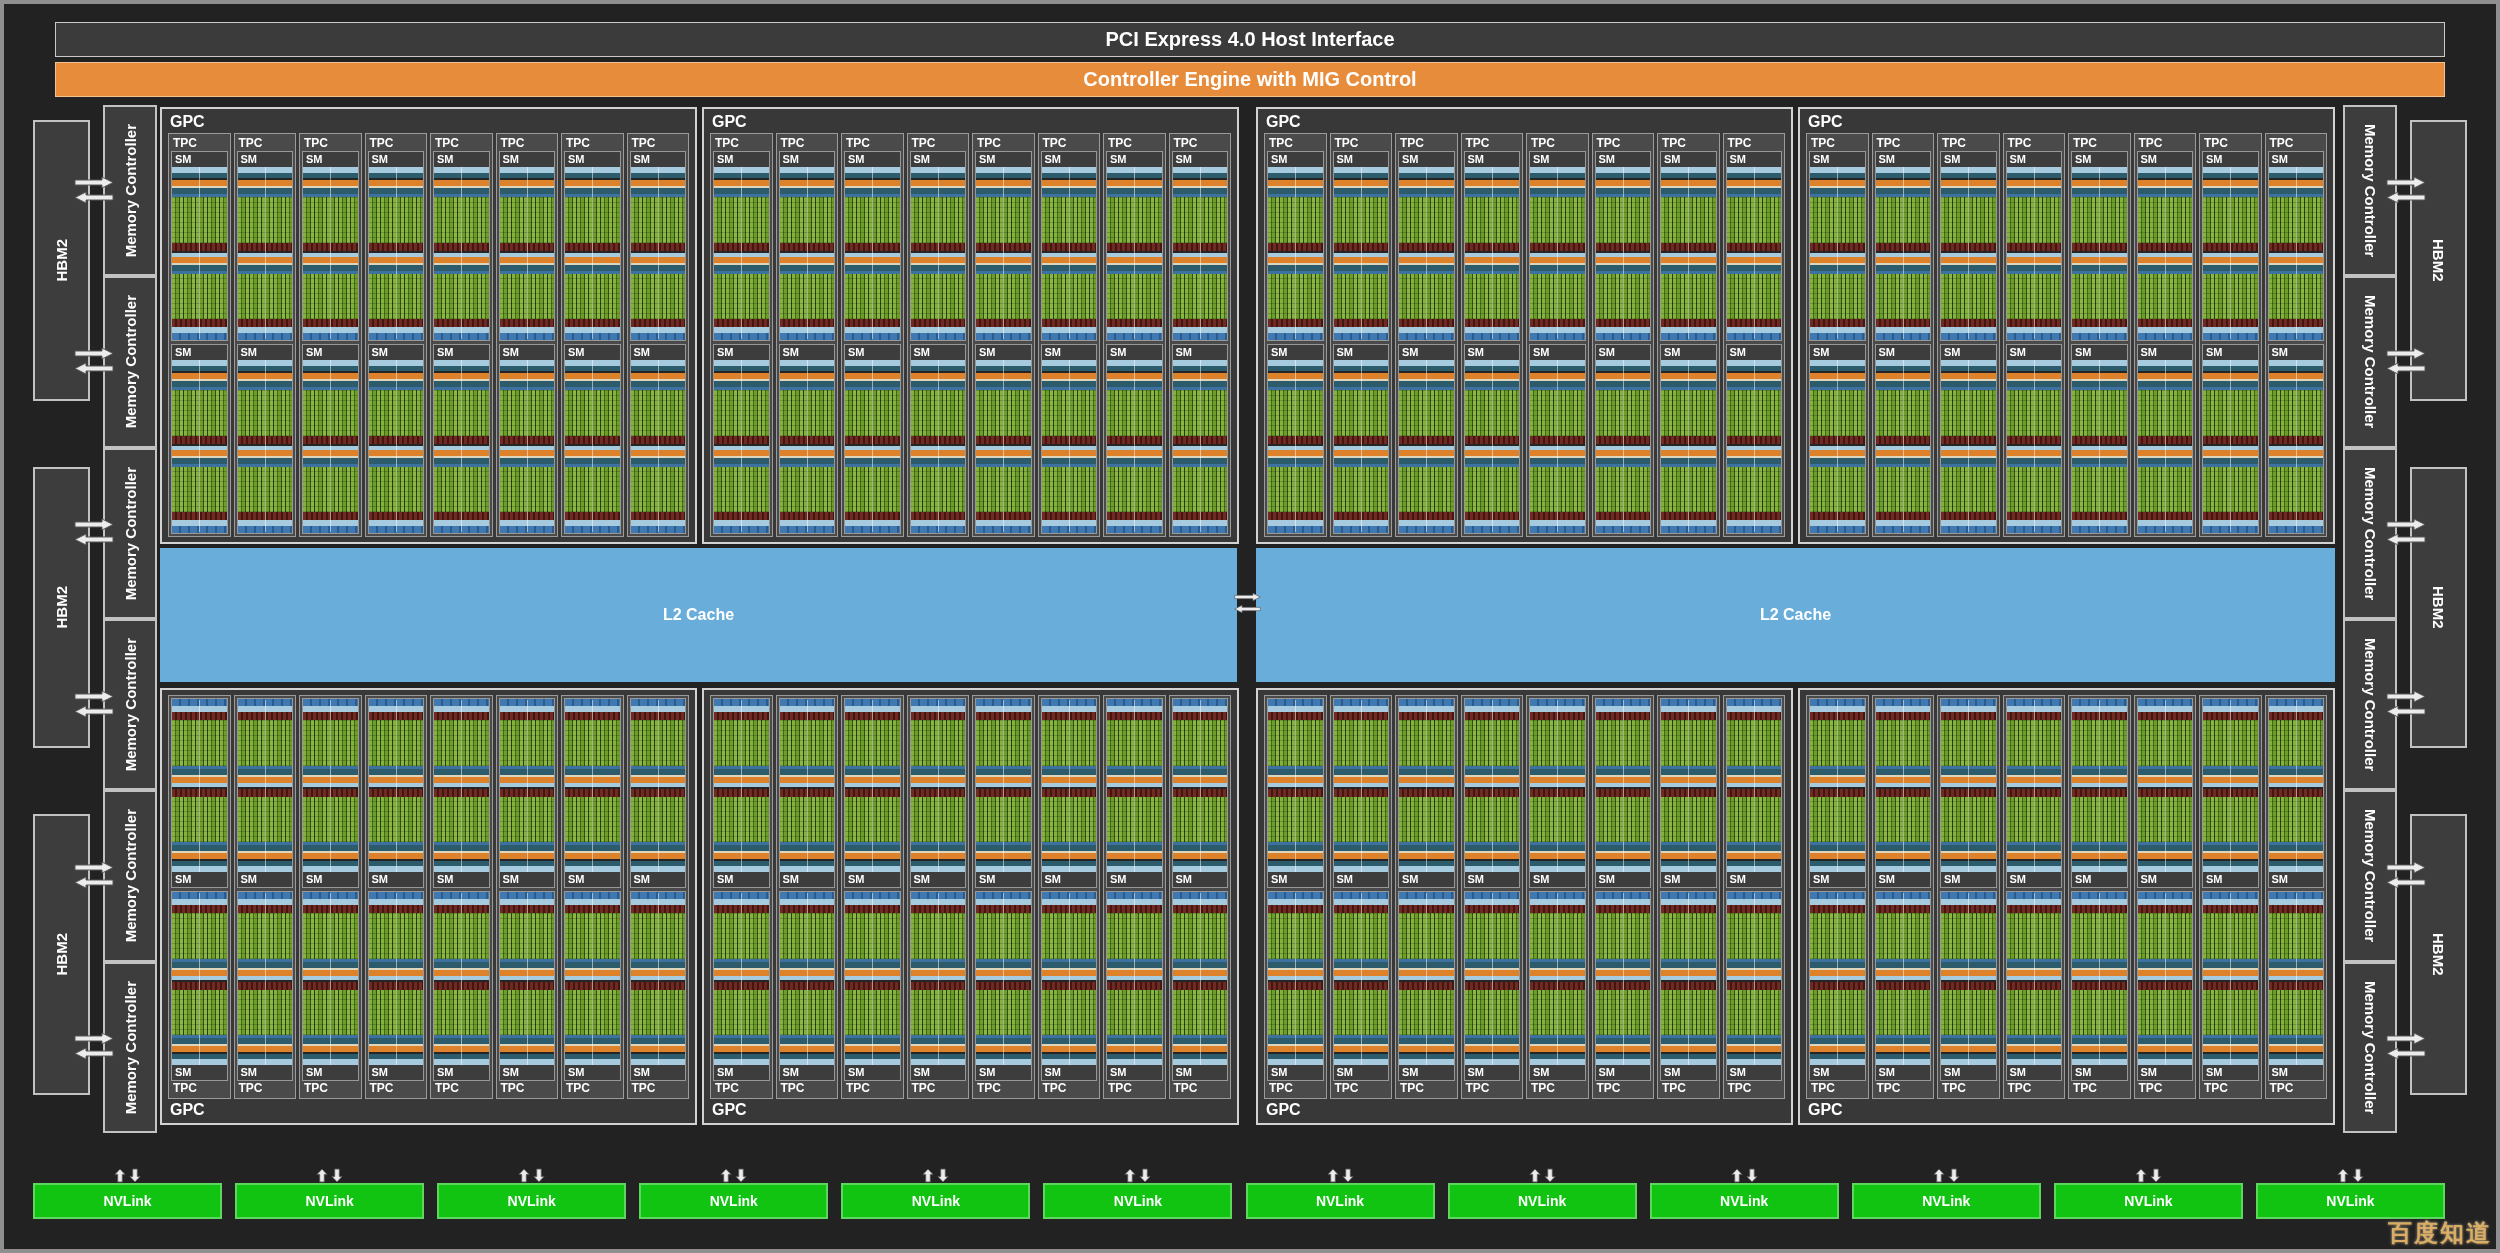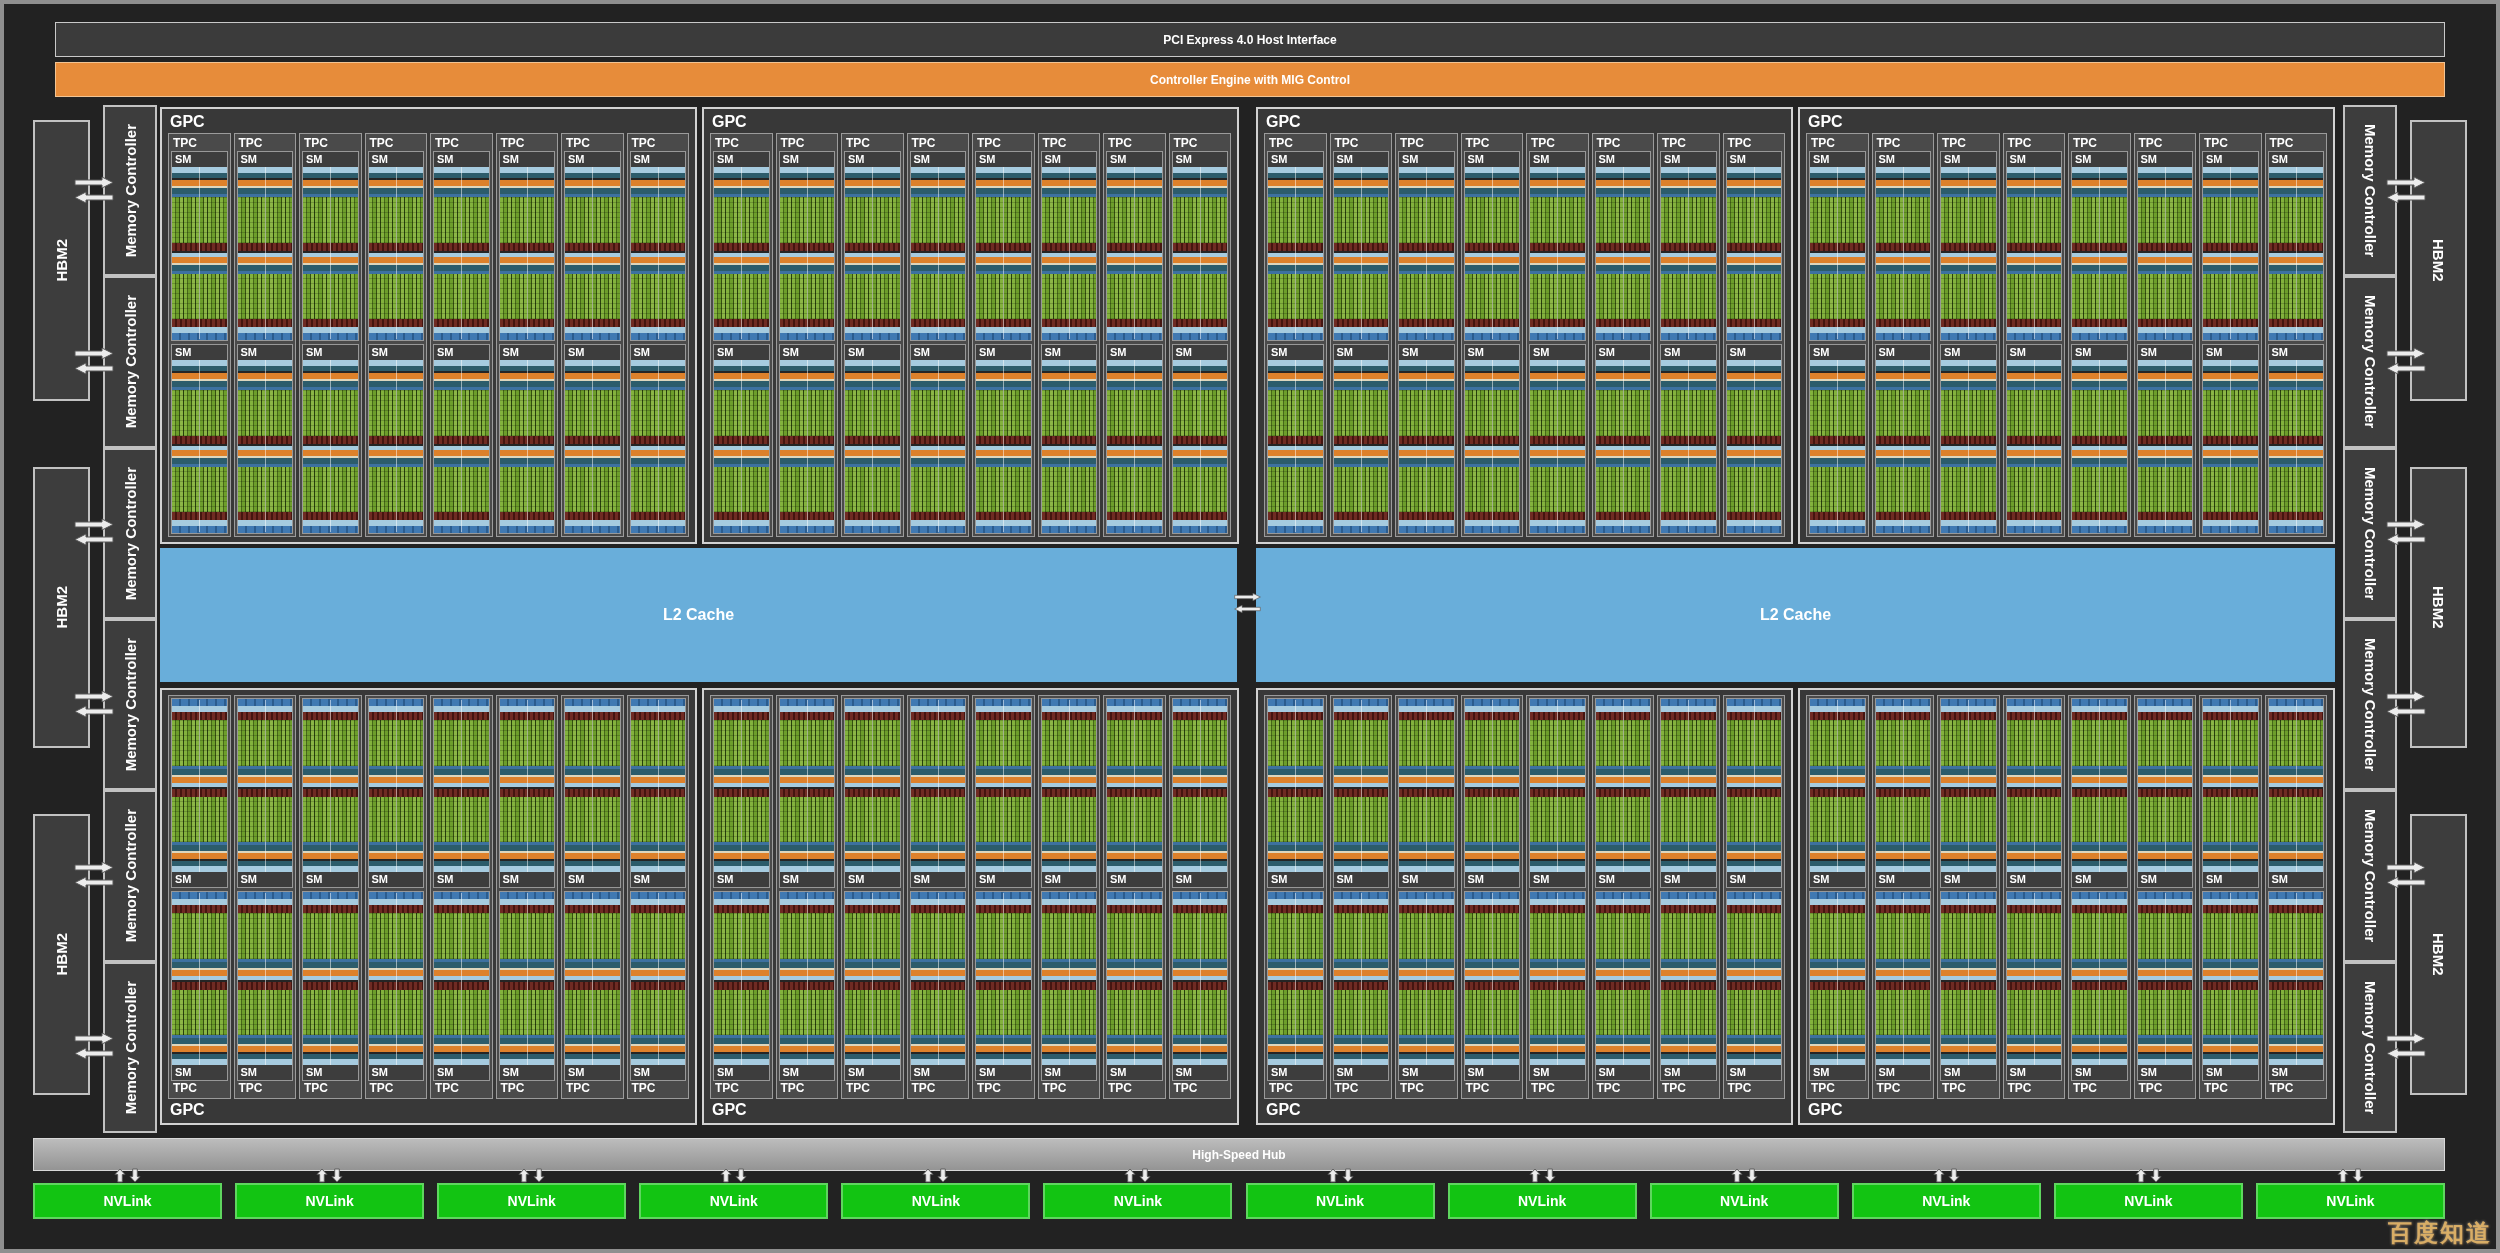--- a/index.html
+++ b/index.html
@@ -1,20 +1,20 @@
 <!DOCTYPE html>
 <html><head>
 <meta charset="utf-8">
 <style>
   html,body{margin:0;padding:0;background:#000;}
   .chip{position:relative;width:2500px;height:1253px;background:#222222;
         font-family:"Liberation Sans",sans-serif;overflow:hidden;}
   .frame{position:absolute;inset:0;border:4px solid #8f8f8f;pointer-events:none;z-index:70;}
   .abs{position:absolute;box-sizing:border-box;}
-  .bar{display:flex;align-items:center;justify-content:center;color:#fff;font-weight:bold;font-size:12px;box-sizing:border-box;text-align:right;}
+  .bar{display:flex;align-items:center;justify-content:center;color:#fff;font-weight:bold;font-size:20px;box-sizing:border-box;text-align:right;}
   .pcie{left:55px;top:22px;width:2390px;height:35px;background:#3b3b3b;border:1px solid #c9c9c9;}
   .giga{left:55px;top:62px;width:2390px;height:35px;background:#e78c3a;border:1px solid #f2c493;}
   .l2{background:#69aeda;color:#fff;font-weight:bold;font-size:16px;display:flex;align-items:center;justify-content:center;top:548px;height:134px;}
   .l2.lft{left:160px;width:1077px;}
   .l2.rgt{left:1256px;width:1079px;}
   .hub{left:33px;top:1138px;width:2412px;height:33px;background:linear-gradient(#bcbcbc,#949494);border:1px solid #d8d8d8;}
   .watermark{right:8px;bottom:4px;z-index:80;font-size:24px;font-weight:bold;
              color:rgba(224,178,102,.92);text-shadow:0 0 3px rgba(255,240,210,.6), 1px 1px 0 rgba(80,40,0,.5);letter-spacing:2px;}
   .box{background:#3d3d3d;border:2px solid #c2c2c2;color:#fff;display:flex;align-items:center;justify-content:center;font-weight:bold;}
   .vup{writing-mode:vertical-rl;transform:rotate(180deg);}
@@ -55,21 +55,20 @@
   .apair-v{display:flex;gap:3px;align-items:center;justify-content:center;z-index:5;}
 </style>
 </head>
 <body>
 
 <div class="chip" id="chip">
   <div class="abs bar pcie">PCI Express 4.0 Host Interface</div>
   <div class="abs bar giga">Controller Engine with MIG Control</div>
   <div class="abs l2 lft">L2 Cache</div>
   <div class="abs l2 rgt">L2 Cache</div>
-  <div class="abs bar hub">High-Speed Hub</div>
   <div class="abs watermark">百度知道</div>
   <div class="frame"></div>
 <div class="abs gpc" style="left: 160px; top: 107px; width: 537px; height: 437px;">
       <div class="gpc-label">GPC</div>
       <div class="tpc-row">
         <div class="tpc">
           <div class="tpc-label">TPC</div>
           <div class="sm-stack">
             <div class="sm">
               <div class="sm-label">SM</div>

